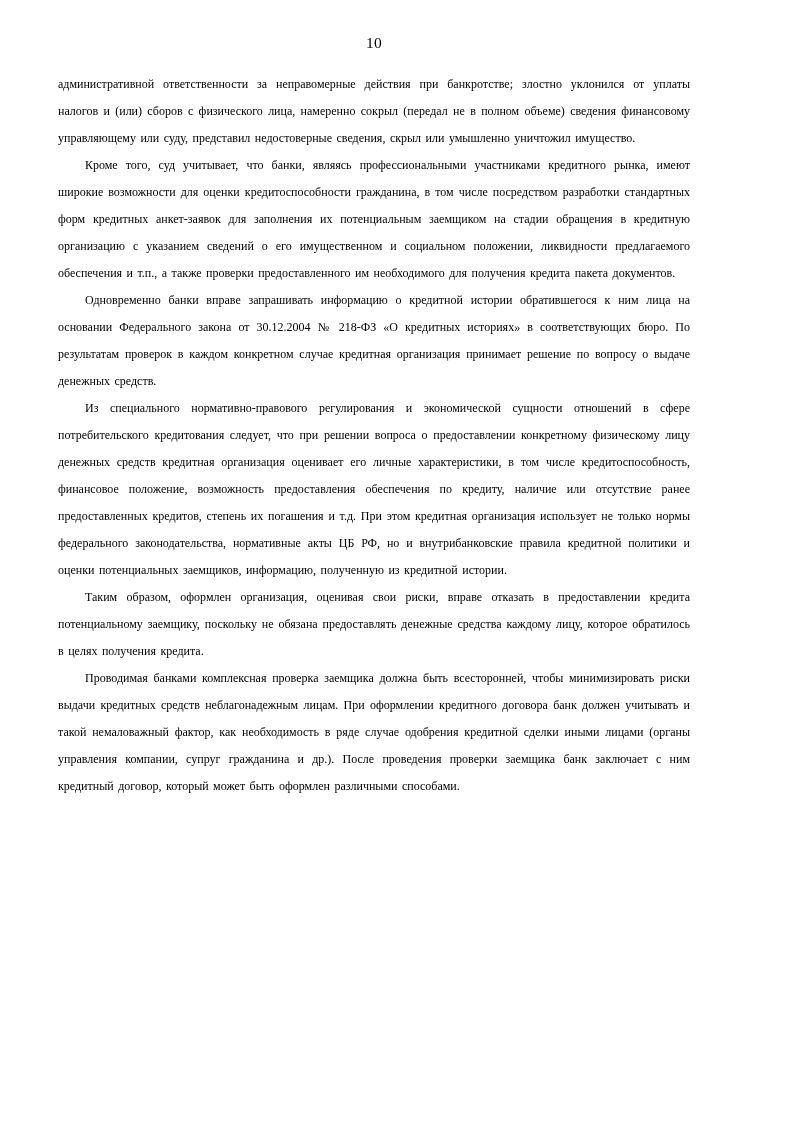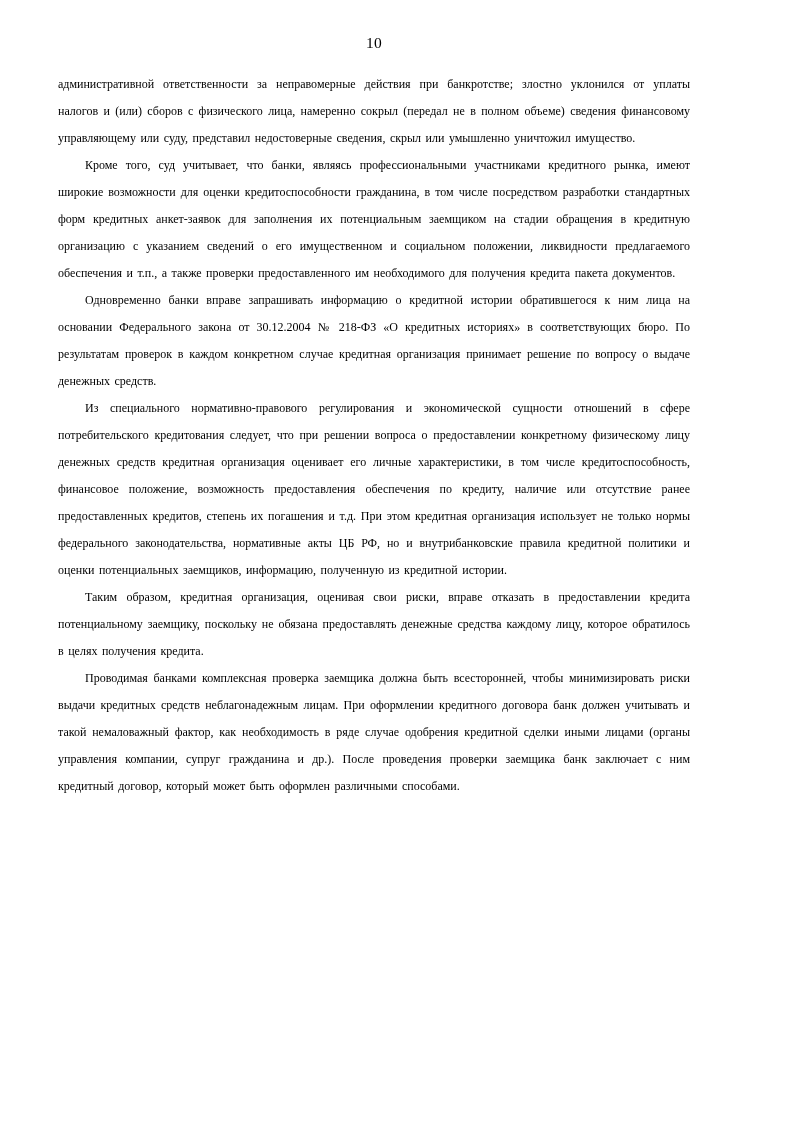--- a/index.html
+++ b/index.html
@@ -42,16 +42,16 @@
 </head>
 <body>
 
 <div class="page">
   <div class="page-number">10</div>
   <div class="content">
     <p class="continuation">административной ответственности за неправомерные действия при банкротстве; злостно уклонился от уплаты налогов и (или) сборов с физического лица, намеренно сокрыл (передал не в полном объеме) сведения финансовому управляющему или суду, представил недостоверные сведения, скрыл или умышленно уничтожил имущество.</p>
     <p>Кроме того, суд учитывает, что банки, являясь профессиональными участниками кредитного рынка, имеют широкие возможности для оценки кредитоспособности гражданина, в том числе посредством разработки стандартных форм кредитных анкет-заявок для заполнения их потенциальным заемщиком на стадии обращения в кредитную организацию с указанием сведений о его имущественном и социальном положении, ликвидности предлагаемого обеспечения и т.п., а также проверки предоставленного им необходимого для получения кредита пакета документов.</p>
     <p>Одновременно банки вправе запрашивать информацию о кредитной истории обратившегося к ним лица на основании Федерального закона от 30.12.2004 № 218-ФЗ «О кредитных историях» в соответствующих бюро. По результатам проверок в каждом конкретном случае кредитная организация принимает решение по вопросу о выдаче денежных средств.</p>
     <p>Из специального нормативно-правового регулирования и экономической сущности отношений в сфере потребительского кредитования следует, что при решении вопроса о предоставлении конкретному физическому лицу денежных средств кредитная организация оценивает его личные характеристики, в том числе кредитоспособность, финансовое положение, возможность предоставления обеспечения по кредиту, наличие или отсутствие ранее предоставленных кредитов, степень их погашения и т.д. При этом кредитная организация использует не только нормы федерального законодательства, нормативные акты ЦБ РФ, но и внутрибанковские правила кредитной политики и оценки потенциальных заемщиков, информацию, полученную из кредитной истории.</p>
-    <p>Таким образом, кредитная организация, оценивая свои риски, вправе отказать в предоставлении кредита потенциальному заемщику, поскольку не обязана предоставлять денежные средства каждому лицу, которое обратилось в целях получения кредита.</p>
+    <p>Таким образом, оформлен организация, оценивая свои риски, вправе отказать в предоставлении кредита потенциальному заемщику, поскольку не обязана предоставлять денежные средства каждому лицу, которое обратилось в целях получения кредита.</p>
     <p>Проводимая банками комплексная проверка заемщика должна быть всесторонней, чтобы минимизировать риски выдачи кредитных средств неблагонадежным лицам. При оформлении кредитного договора банк должен учитывать и такой немаловажный фактор, как необходимость в ряде случае одобрения кредитной сделки иными лицами (органы управления компании, супруг гражданина и др.). После проведения проверки заемщика банк заключает с ним кредитный договор, который может быть оформлен различными способами.</p>
   </div>
 </div>
 
 </body></html>

